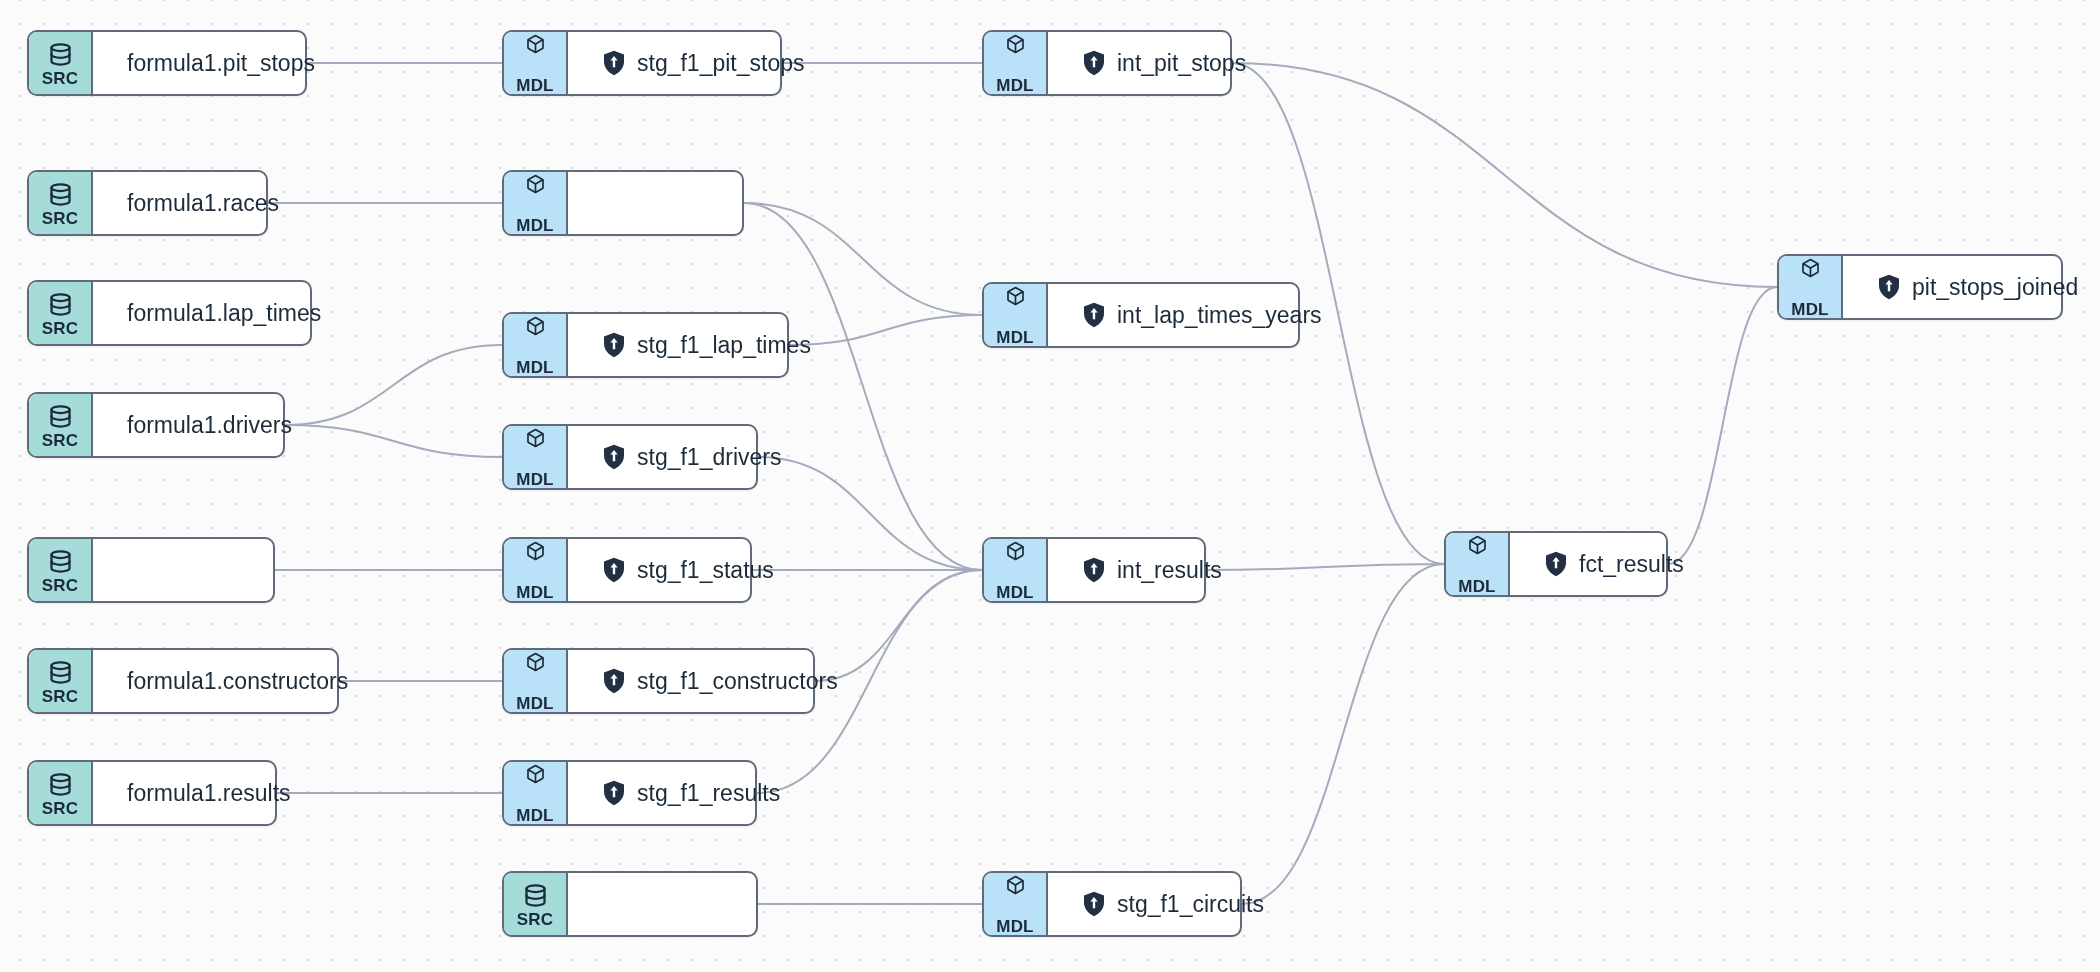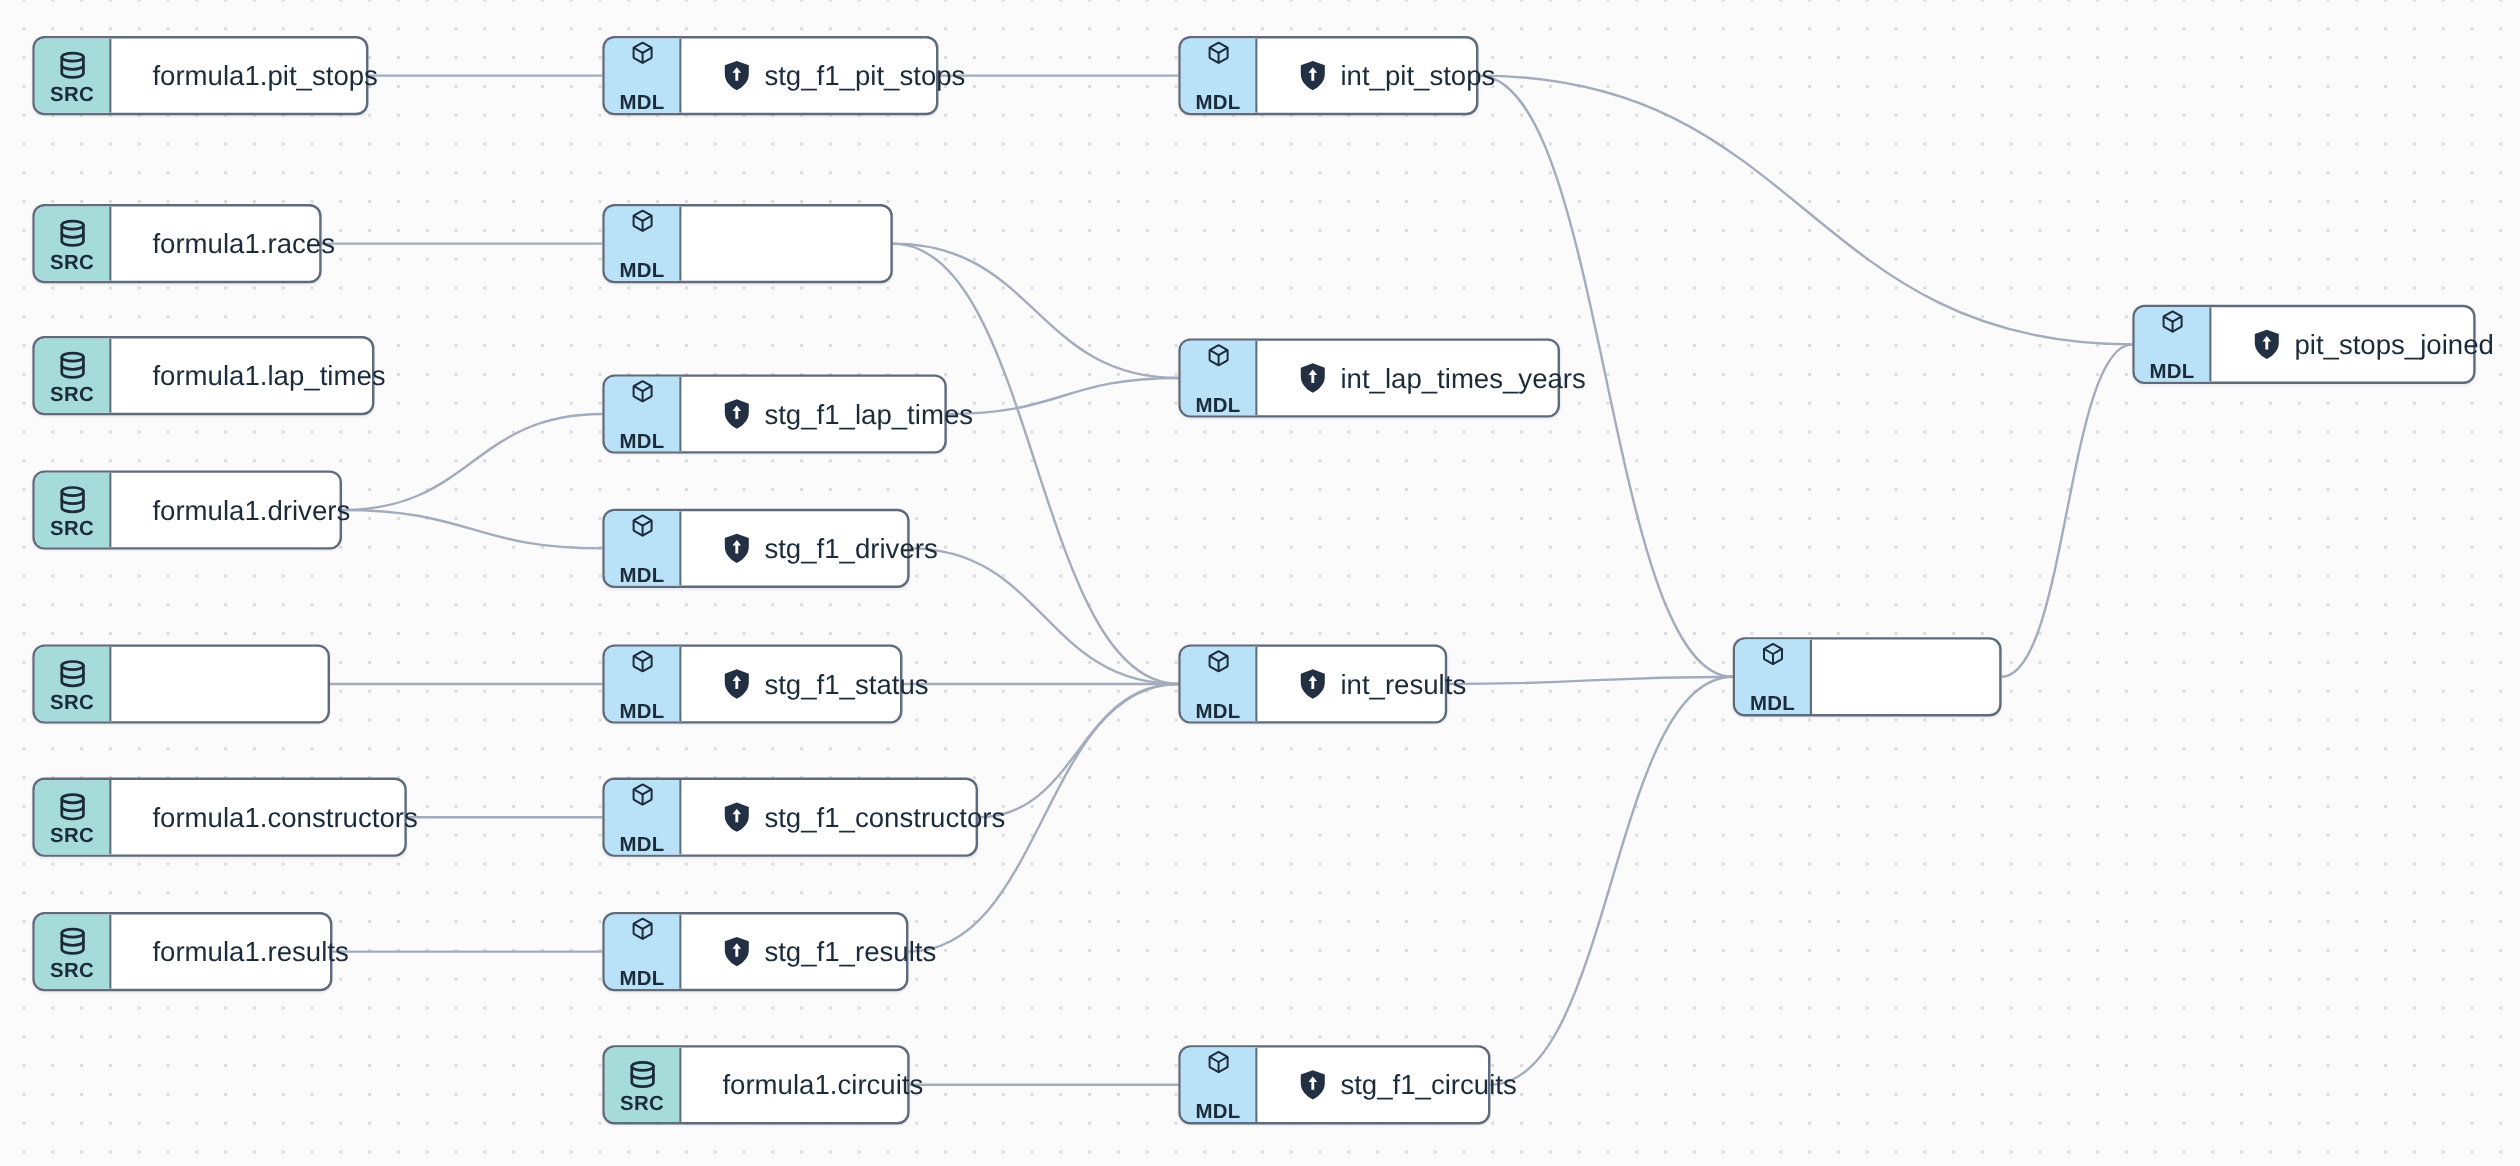--- a/index.html
+++ b/index.html
@@ -261,20 +261,27 @@
       </div>
       <div class="node model" style="left: 1444px; top: 531px; width: 224px;">
         <div class="badge">
           <svg class="type-icon" viewBox="0 0 24 24">
   <path d="M21 16.5v-9a1 1 0 0 0-.53-.88l-8-4.5a1 1 0 0 0-.94 0l-8 4.5A1 1 0 0 0 3 7.5v9a1 1 0 0 0 .53.88l8 4.5a1 1 0 0 0 .94 0l8-4.5a1 1 0 0 0 .53-.88z"></path>
   <path d="M3.3 7 12 12l8.7-5"></path>
             <line x1="12" y1="21.8" x2="12" y2="12"></line>
           </svg>
           <span class="badge-label">MDL</span>
         </div>
+        <div class="body">
+          <svg class="shield" viewBox="0 0 24 26">
+  <path fill="#233044" d="M12 .8l10 3.6v7.1c0 6.1-4 10.7-10 13.7C6 22.2 2 17.6 2 11.5V4.4z"></path>
+  <path fill="#ffffff" d="M12 6l3.6 4.6h-2.4v6.6h-2.4v-6.6H8.4z"></path>
+          </svg>
+          <span class="node-label">fct_results</span>
+        </div>
       </div>
       <div class="node model" style="left: 1777px; top: 254px; width: 286px;">
         <div class="badge">
           <svg class="type-icon" viewBox="0 0 24 24">
   <path d="M21 16.5v-9a1 1 0 0 0-.53-.88l-8-4.5a1 1 0 0 0-.94 0l-8 4.5A1 1 0 0 0 3 7.5v9a1 1 0 0 0 .53.88l8 4.5a1 1 0 0 0 .94 0l8-4.5a1 1 0 0 0 .53-.88z"></path>
   <path d="M3.3 7 12 12l8.7-5"></path>
             <line x1="12" y1="21.8" x2="12" y2="12"></line>
           </svg>
           <span class="badge-label">MDL</span>
         </div>
@@ -347,23 +354,20 @@
         </div>
       </div>
       <div class="node source" style="left: 502px; top: 871px; width: 256px;">
         <div class="badge">
           <svg class="type-icon" viewBox="0 0 24 24">
   <ellipse cx="12" cy="5" rx="8" ry="3"></ellipse>
   <path d="M4 5v6c0 1.66 3.58 3 8 3s8-1.34 8-3V5"></path>
   <path d="M4 11v6c0 1.66 3.58 3 8 3s8-1.34 8-3v-6"></path>
           </svg>
           <span class="badge-label">SRC</span>
-        </div>
-        <div class="body">
-          <span class="node-label">formula1.circuits</span>
         </div>
       </div>
       <div class="node model" style="left: 982px; top: 871px; width: 260px;">
         <div class="badge">
           <svg class="type-icon" viewBox="0 0 24 24">
   <path d="M21 16.5v-9a1 1 0 0 0-.53-.88l-8-4.5a1 1 0 0 0-.94 0l-8 4.5A1 1 0 0 0 3 7.5v9a1 1 0 0 0 .53.88l8 4.5a1 1 0 0 0 .94 0l8-4.5a1 1 0 0 0 .53-.88z"></path>
   <path d="M3.3 7 12 12l8.7-5"></path>
             <line x1="12" y1="21.8" x2="12" y2="12"></line>
           </svg>
           <span class="badge-label">MDL</span>

